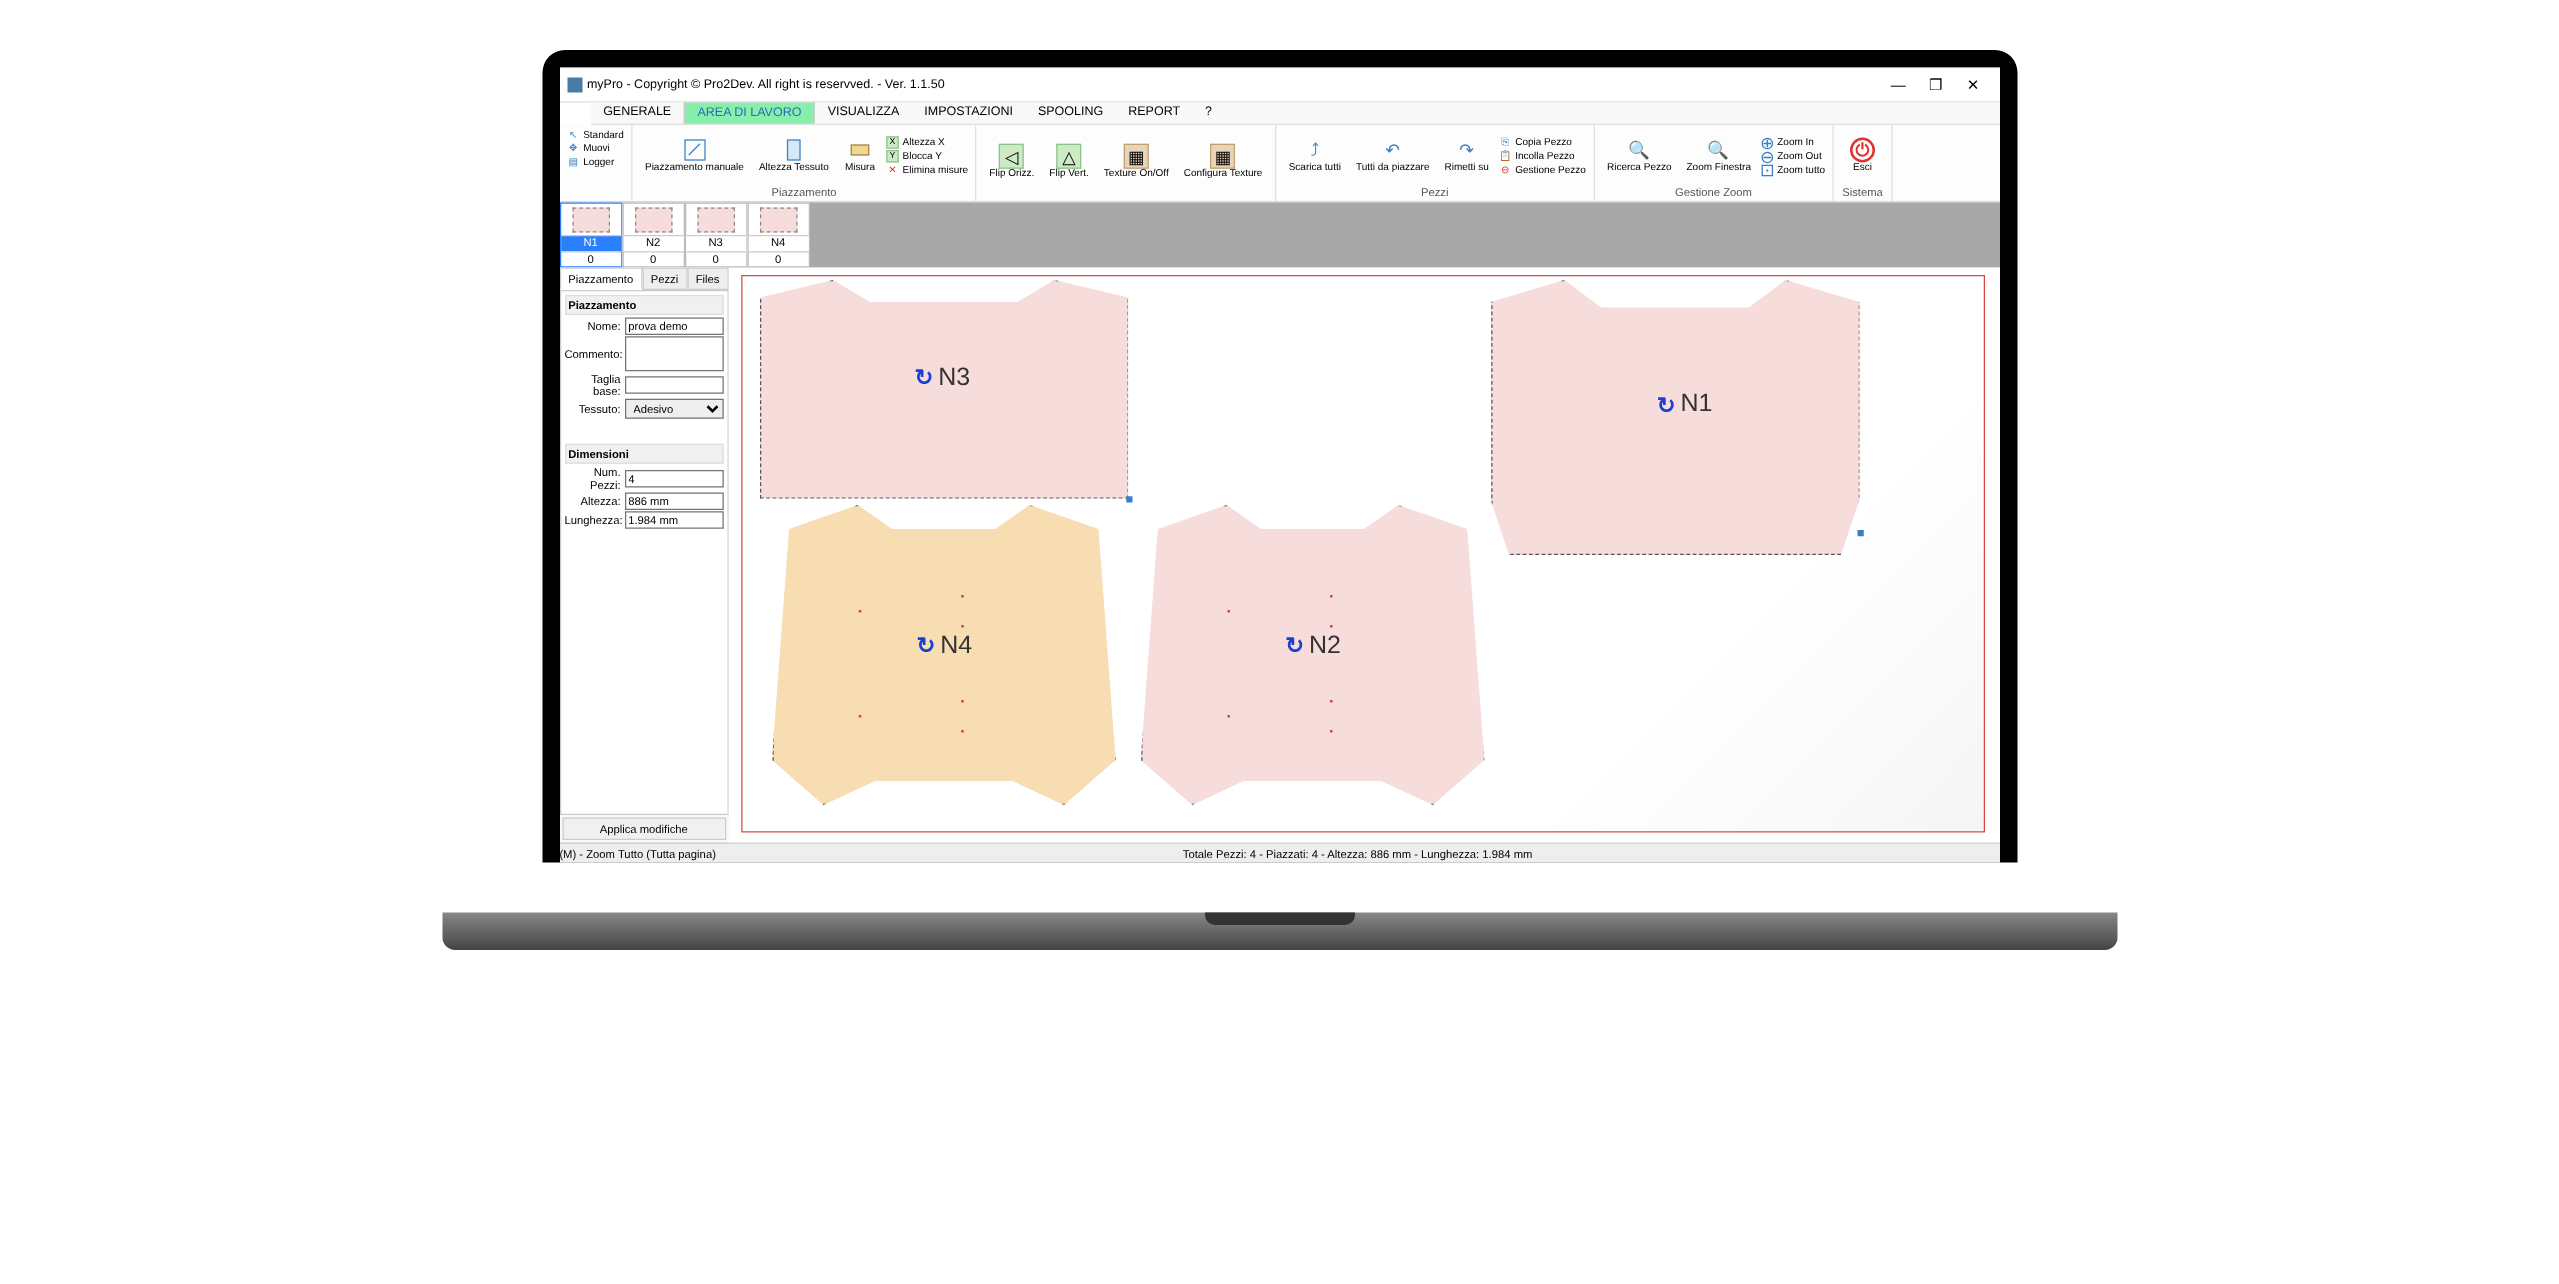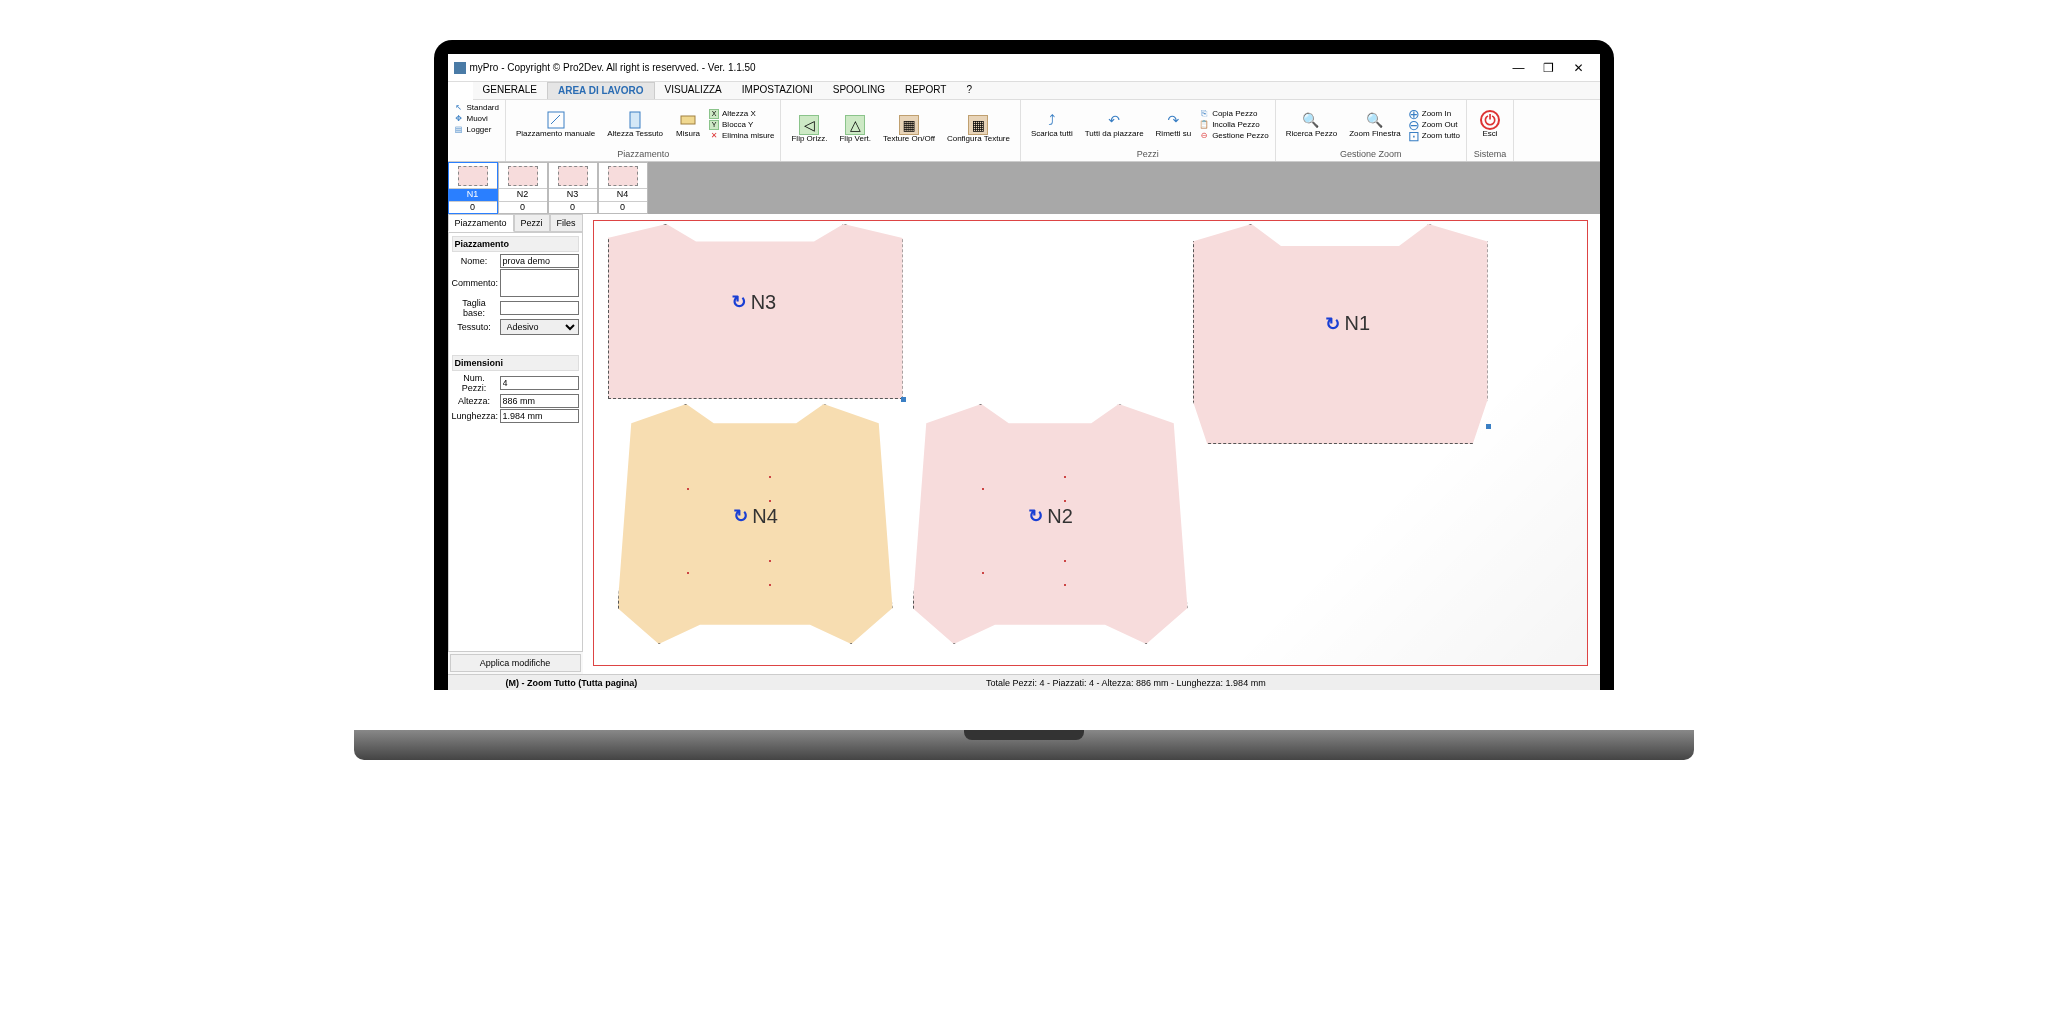--- a/index.html
+++ b/index.html
@@ -26,21 +26,21 @@
     
     .screen { background: #fff; width: 100%; height: 100%; display: flex; flex-direction: column; overflow: hidden; }
     
     .titlebar { height: 28px; background: #fff; display: flex; align-items: center; padding: 0 6px; font-size: 10px; border-bottom: 1px solid #ddd; }
     .titlebar .icon { width: 12px; height: 12px; background: #4a7ba6; margin-right: 4px; }
     .titlebar .spacer { flex: 1; }
     .win-btn { width: 30px; text-align: center; cursor: pointer; font-size: 12px; }
     
     .menubar { height: 18px; background: #f8f8f8; display: flex; font-size: 10px; border-bottom: 1px solid #ddd; margin-left: 25px; }
     .menubar .item { padding: 2px 10px; cursor: pointer; }
-    .menubar .item.active { background: #e5e5e5; border: 1px solid #ccc; border-bottom: none; color: #2a6cb3; font-weight: bold; }
+    .menubar .item.active { background: #86efac; border: 1px solid #ccc; border-bottom: none; color: #2a6cb3; }
     
     .toolbar { height: 62px; background: #fdfdfd; display: flex; border-bottom: 1px solid #ccc; font-size: 9px; }
     .tgroup { border-right: 1px solid #e0e0e0; padding: 2px 6px; display: flex; flex-direction: column; position: relative; }
     .tgroup-row { display: flex; gap: 4px; flex: 1; }
     .tgroup-label { text-align: center; font-size: 9px; color: #555; padding-top: 2px; }
     .tbtn { display: flex; flex-direction: column; align-items: center; justify-content: center; padding: 2px 4px; cursor: pointer; min-width: 34px; }
     .tbtn .ico { width: 20px; height: 20px; display: flex; align-items: center; justify-content: center; font-size: 14px; }
     .tbtn span { font-size: 8px; text-align: center; line-height: 1.1; }
     .tcol { display: flex; flex-direction: column; justify-content: center; gap: 1px; }
     .tcol .line { display: flex; align-items: center; gap: 3px; font-size: 8px; white-space: nowrap; }
@@ -63,39 +63,39 @@
     
     .content { flex: 1; display: flex; overflow: hidden; }
     
     .sidebar { width: 135px; background: #f8f8f8; display: flex; flex-direction: column; }
     .side-tabs { display: flex; font-size: 9px; }
     .side-tabs .tab { padding: 3px 6px; border: 1px solid #ccc; background: #eee; cursor: pointer; }
     .side-tabs .tab.active { background: #fff; border-bottom: 1px solid #fff; }
     .side-panel { flex: 1; padding: 3px; border: 1px solid #ccc; background: #fff; font-size: 9px; overflow: auto; }
     .side-panel h6 { font-size: 9px; font-weight: bold; background: #f0f0f0; padding: 2px; border: 1px solid #ddd; margin-bottom: 2px; }
     .side-row { display: flex; margin: 1px 0; align-items: center; }
-    .side-row label { width: 48px; text-align: center; padding-right: 3px; }
+    .side-row label { width: 48px; text-align: right; padding-right: 3px; }
     .side-row input, .side-row select, .side-row textarea { flex: 1; font-size: 9px; border: 1px solid #737373; padding: 1px 2px; min-width: 0; }
     .side-row textarea { height: 28px; resize: none; }
     .apply-btn { padding: 3px; text-align: center; border: 1px solid #ccc; background: #f0f0f0; font-size: 9px; cursor: pointer; margin: 2px; }
     
     .canvas-area { flex: 1; background: #fff; position: relative; }
     .marker-border { position: absolute; top: 6px; left: 10px; right: 12px; bottom: 8px; border: 1px solid #d44; }
     .marker-border::after { content: ''; position: absolute; top: 5%; right: 0; left: 50%; bottom: 0; background: linear-gradient(135deg, rgba(0,0,0,0) 60%, rgba(0,0,0,0.04) 100%); }
     
     .piece { position: absolute; border: 1px dashed #555; }
     .piece.pink { background: #f7dcdc; }
     .piece.orange { background: #f7ddb1; }
     .piece-label { position: absolute; font-size: 20px; font-weight: 400; color: #333; display: flex; align-items: center; gap: 4px; }
     .rot-icon { color: #1a3fd4; font-size: 18px; font-weight: bold; }
     .notch { width: 2px; height: 2px; background: #c44; position: absolute; }
     .handle { width: 5px; height: 5px; background: #3a7fc4; position: absolute; }
     
     .statusbar { height: 16px; background: #eee; display: flex; font-size: 9px; align-items: center; border-top: 1px solid #ccc; }
-    .statusbar .left { padding: 0 15px; font-weight: bold; margin-left: 43px; }
+    .statusbar .left { padding: 0 0; font-weight: normal; }
     .statusbar .center { flex: 1; text-align: center; }
   </style>
 </head>
 <body>
 
 <div class="laptop-frame">
 <div class="screen">
 
   <div class="titlebar">
     <div class="icon"></div>

